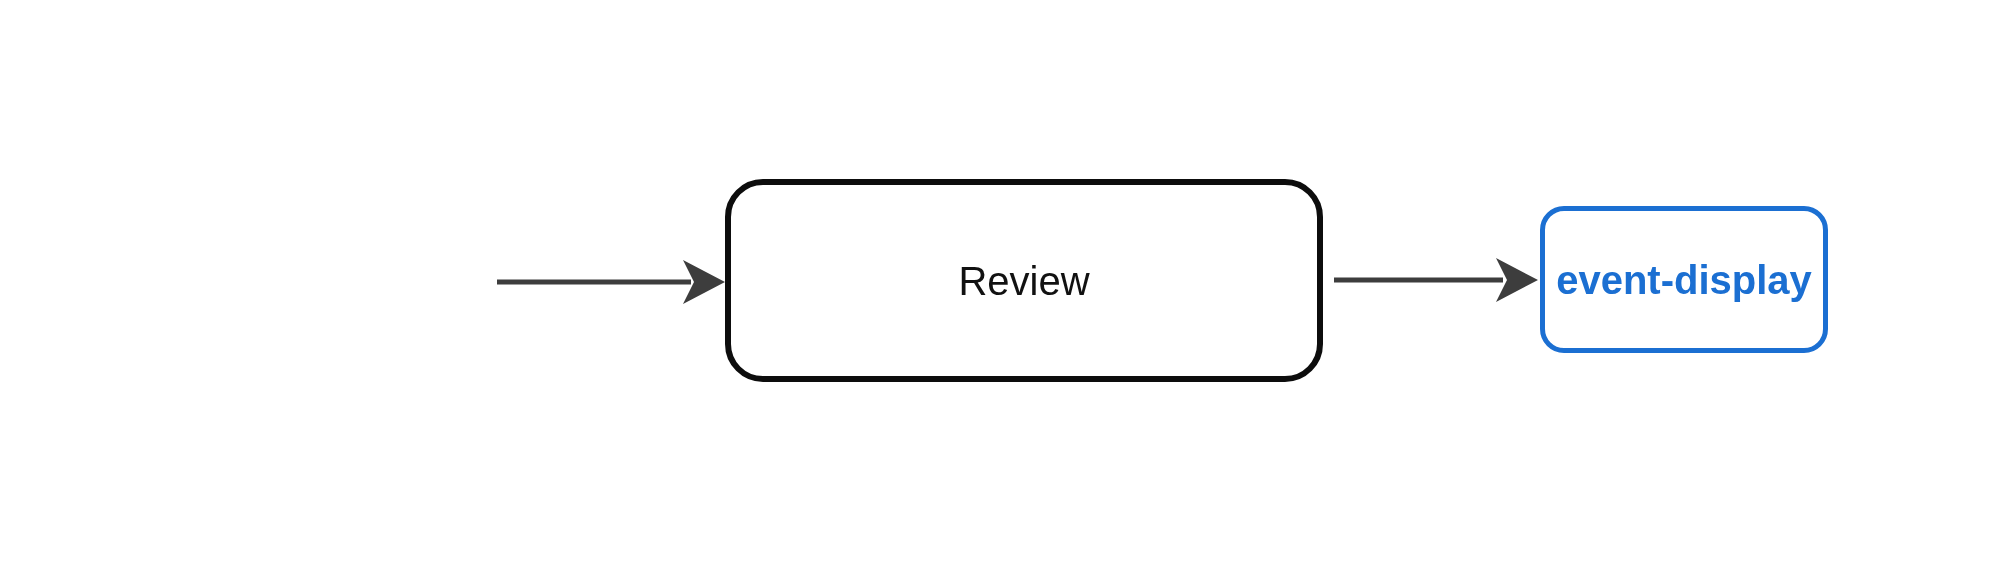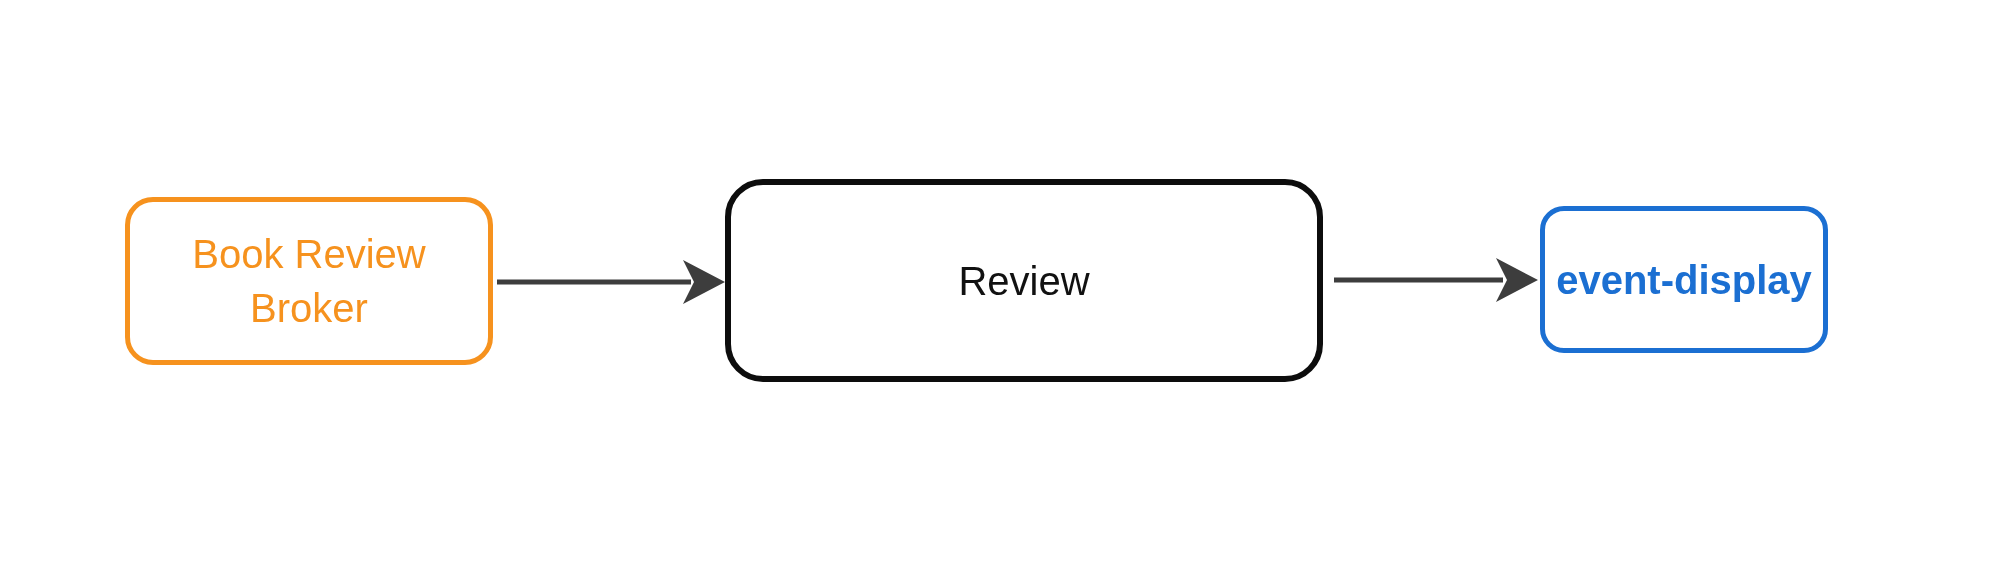--- a/index.html
+++ b/index.html
@@ -58,24 +58,20 @@
   }
 
   .edge-1 { left: 493px; top: 255px; }
   .edge-2 { left: 1327px; top: 254px; }
 </style>
 </head>
 <body>
 
 <div class="canvas">
 
-  <div class="node node-broker" style="border-color: rgb(246, 146, 30); color: rgb(246, 146, 30);">
-    <div>Book Review</div>
-    <div>Broker</div>
-  </div>
 
   <svg class="edge edge-1" width="234" height="52">
     <line x1="4" y1="27" x2="198" y2="27" stroke-width="5" style="stroke: rgb(61, 61, 61);"></line>
     <polygon points="190,5 232,27 190,49 201,27" style="fill: rgb(61, 61, 61);"></polygon>
   </svg>
 
   <div class="node node-trigger" style="border-color: rgb(13, 13, 13);">
     <div>Review</div>
   </div>
 

